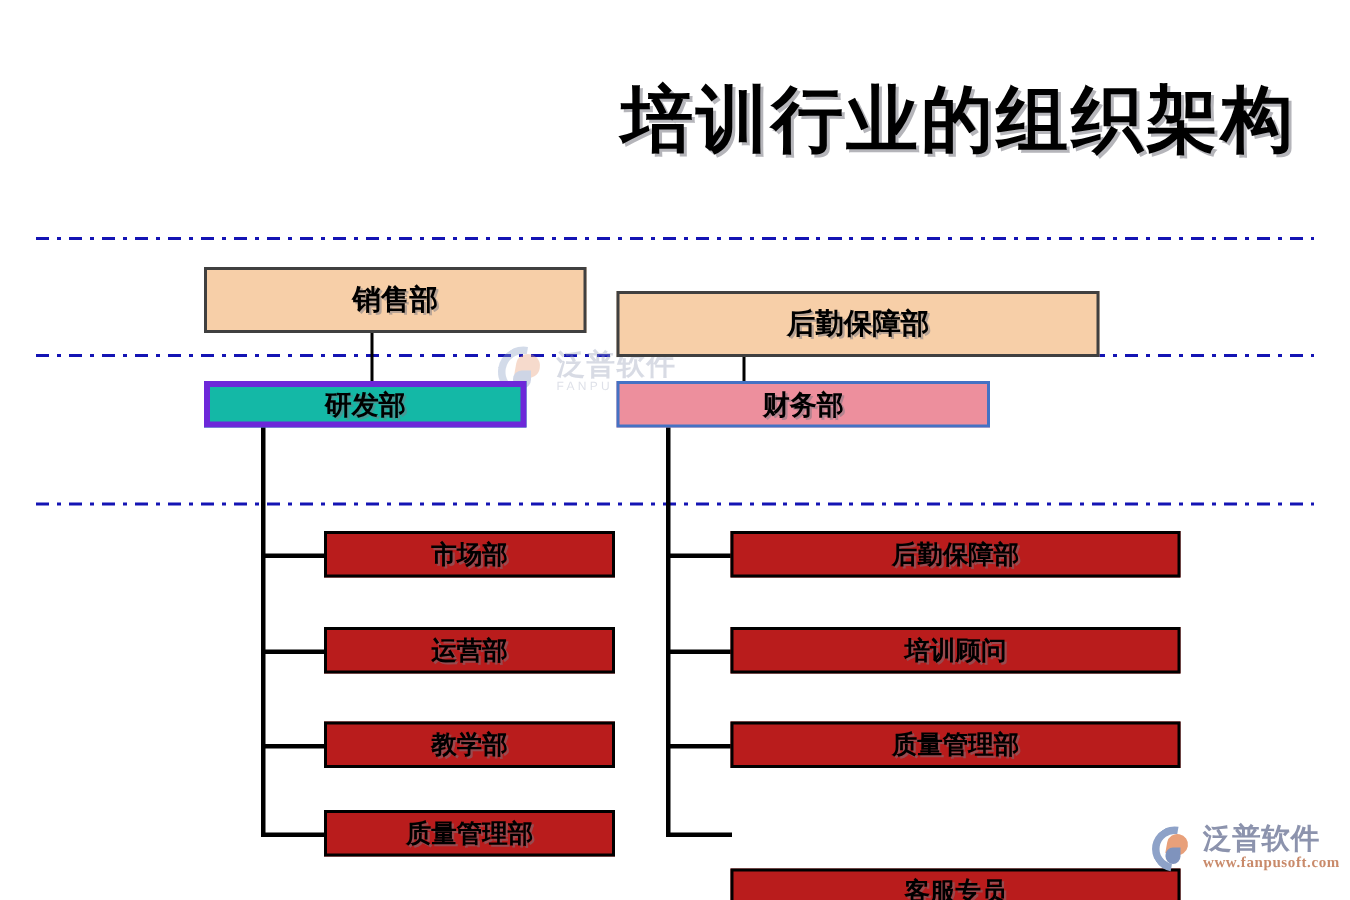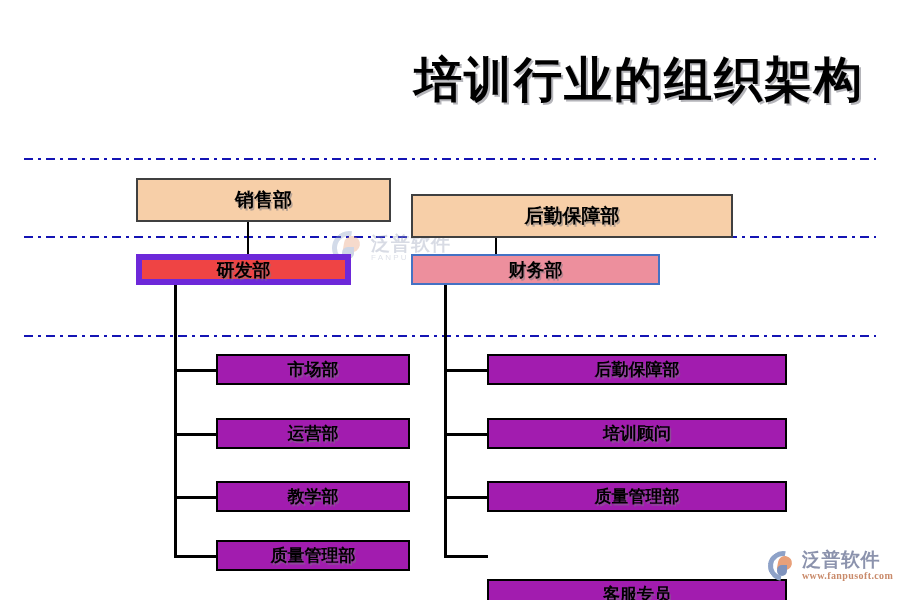--- a/index.html
+++ b/index.html
@@ -72,31 +72,31 @@
     text-shadow: 1.5px 1.5px 0 rgba(120,120,130,0.5);
     font-family: "Liberation Serif", "DejaVu Serif", serif;
     z-index: 4;
   }
   .node-peach {
     background: #f7cfa8;
     border: 2px solid #404040;
     font-size: 19px;
   }
   .node-pink {
-    background: #ef4444;
-    border: 6px solid #6d28d9;
+    background: #14b8a6;
+    border: 4px solid #6d28d9;
     font-size: 18px;
   }
   .node-pink-blue {
     background: #ed8f9d;
     border: 2px solid #4472c4;
     font-size: 18px;
   }
   .node-leaf {
-    background: #a21caf;
+    background: #b91c1c;
     border: 2px solid #000000;
     font-size: 17px;
   }
 
   
   .conn {
     position: absolute;
     background: #000000;
     z-index: 2;
   }

